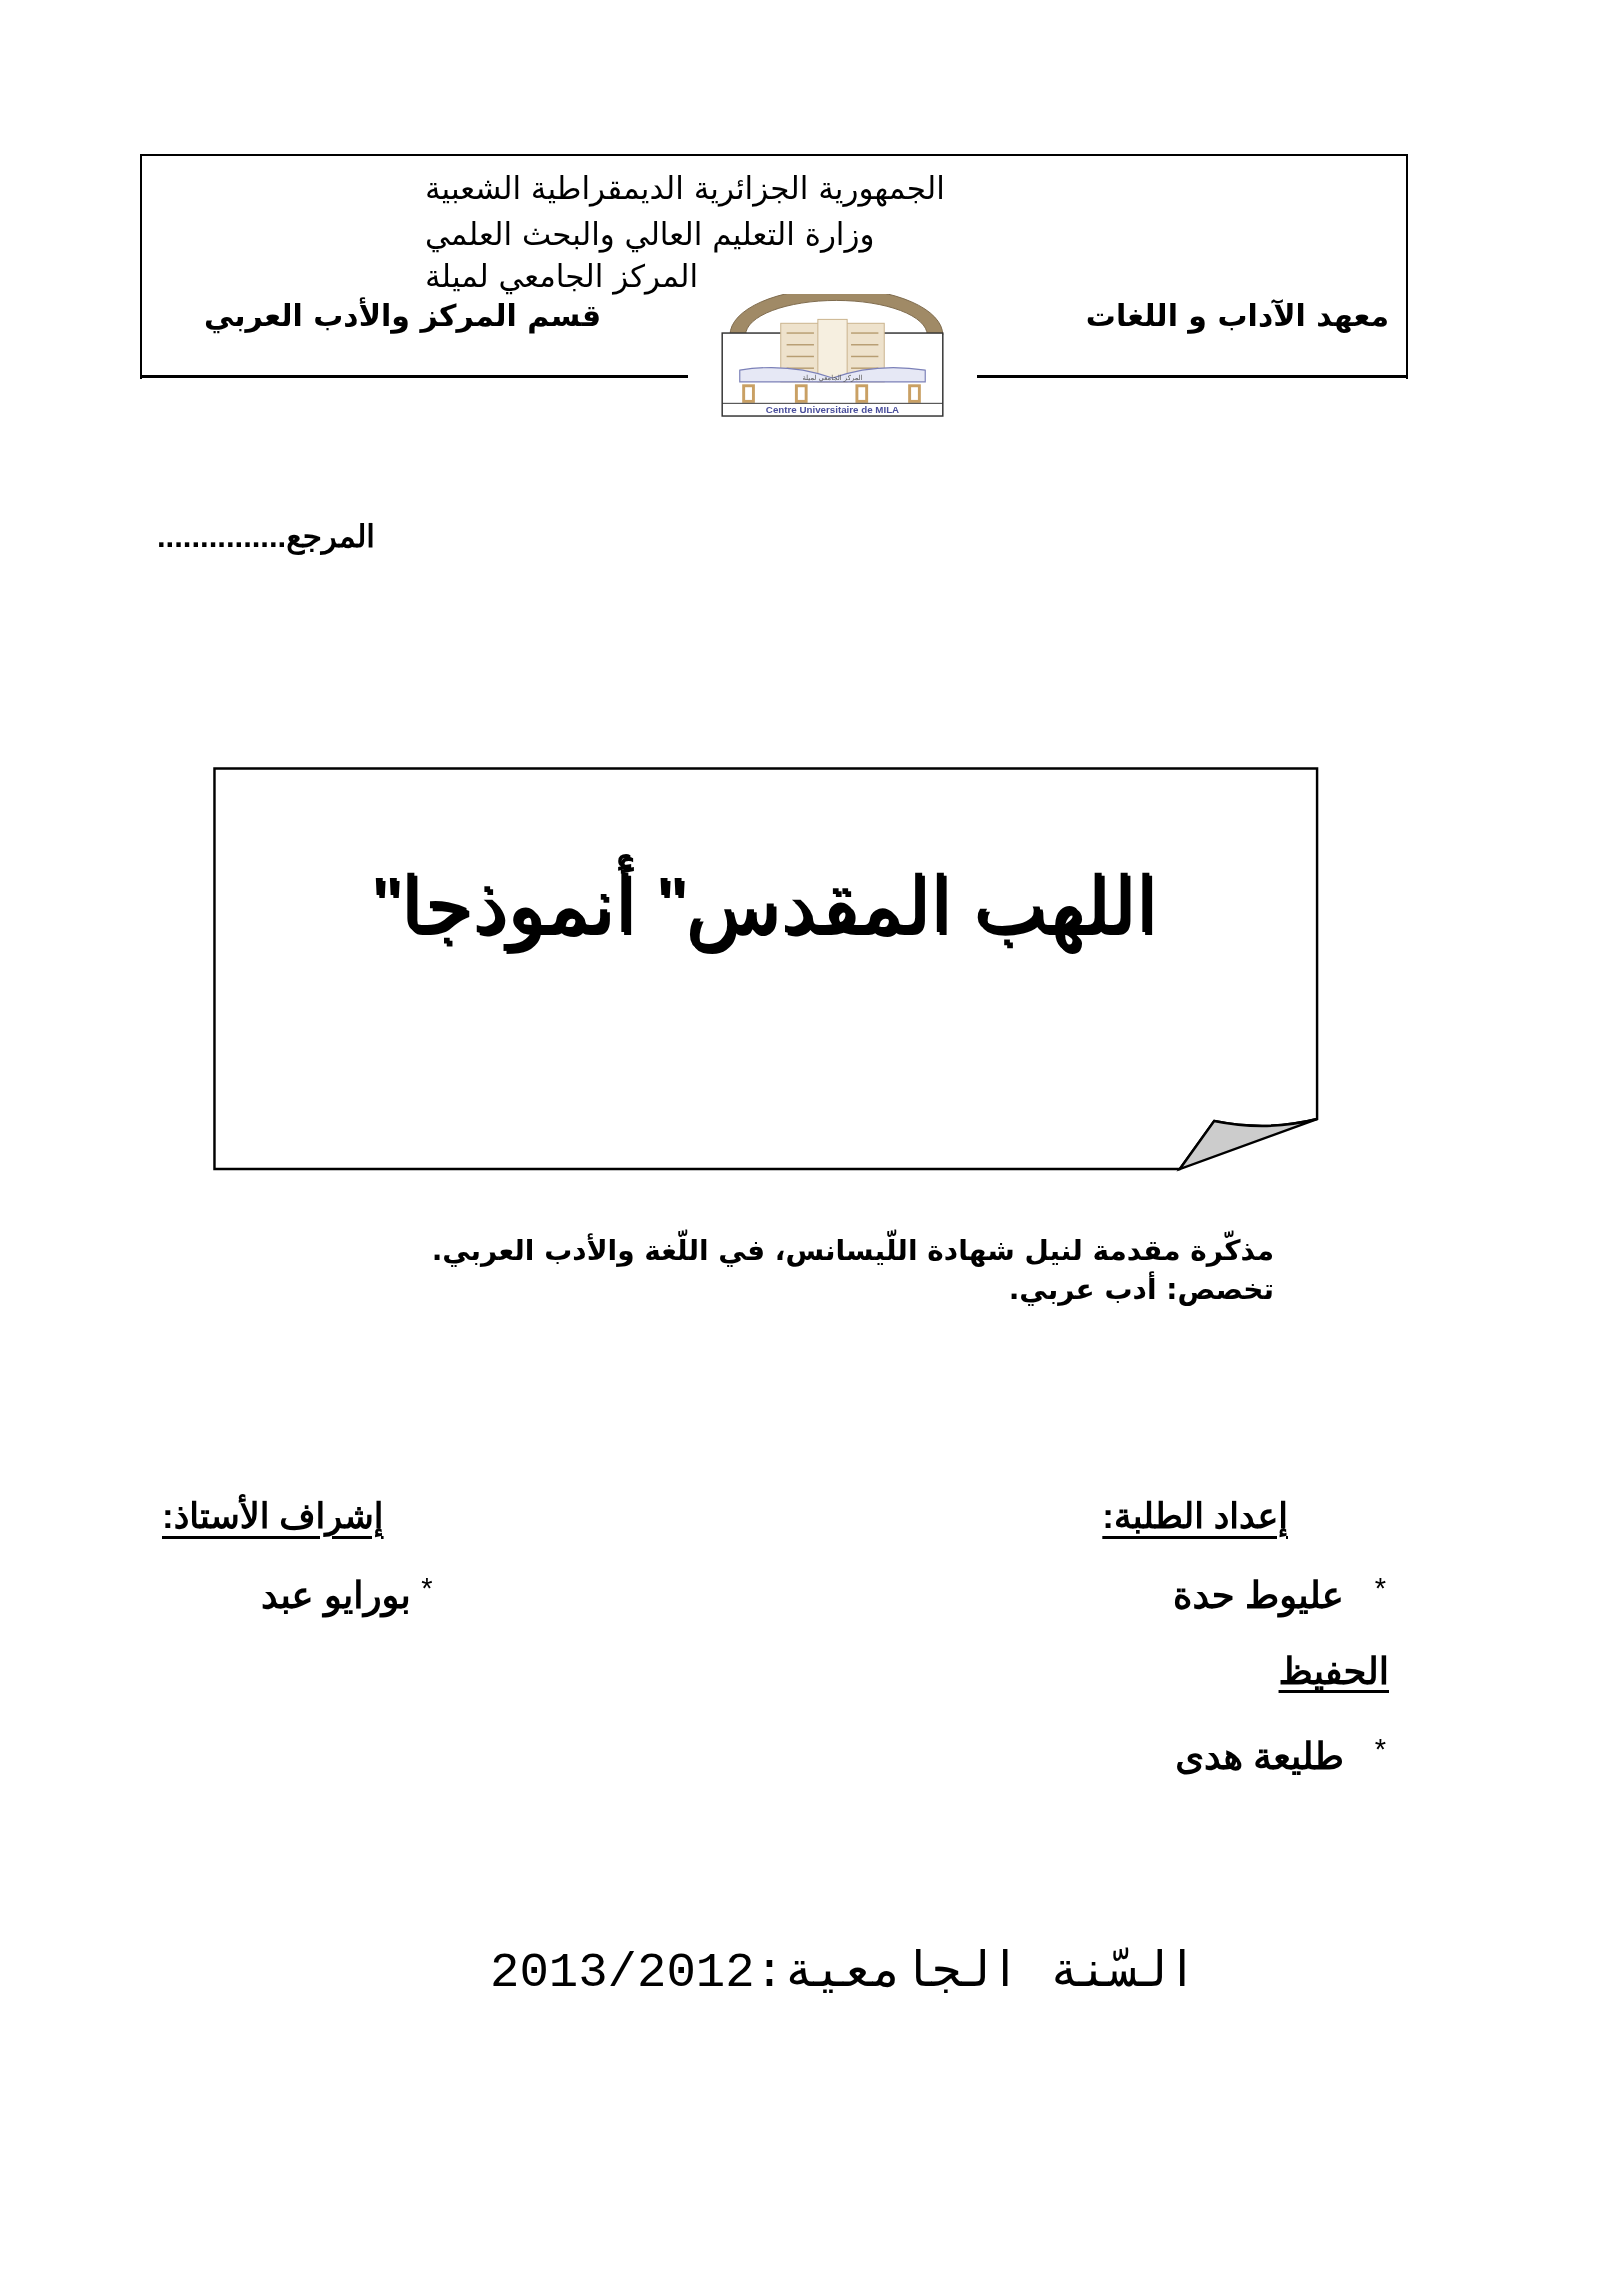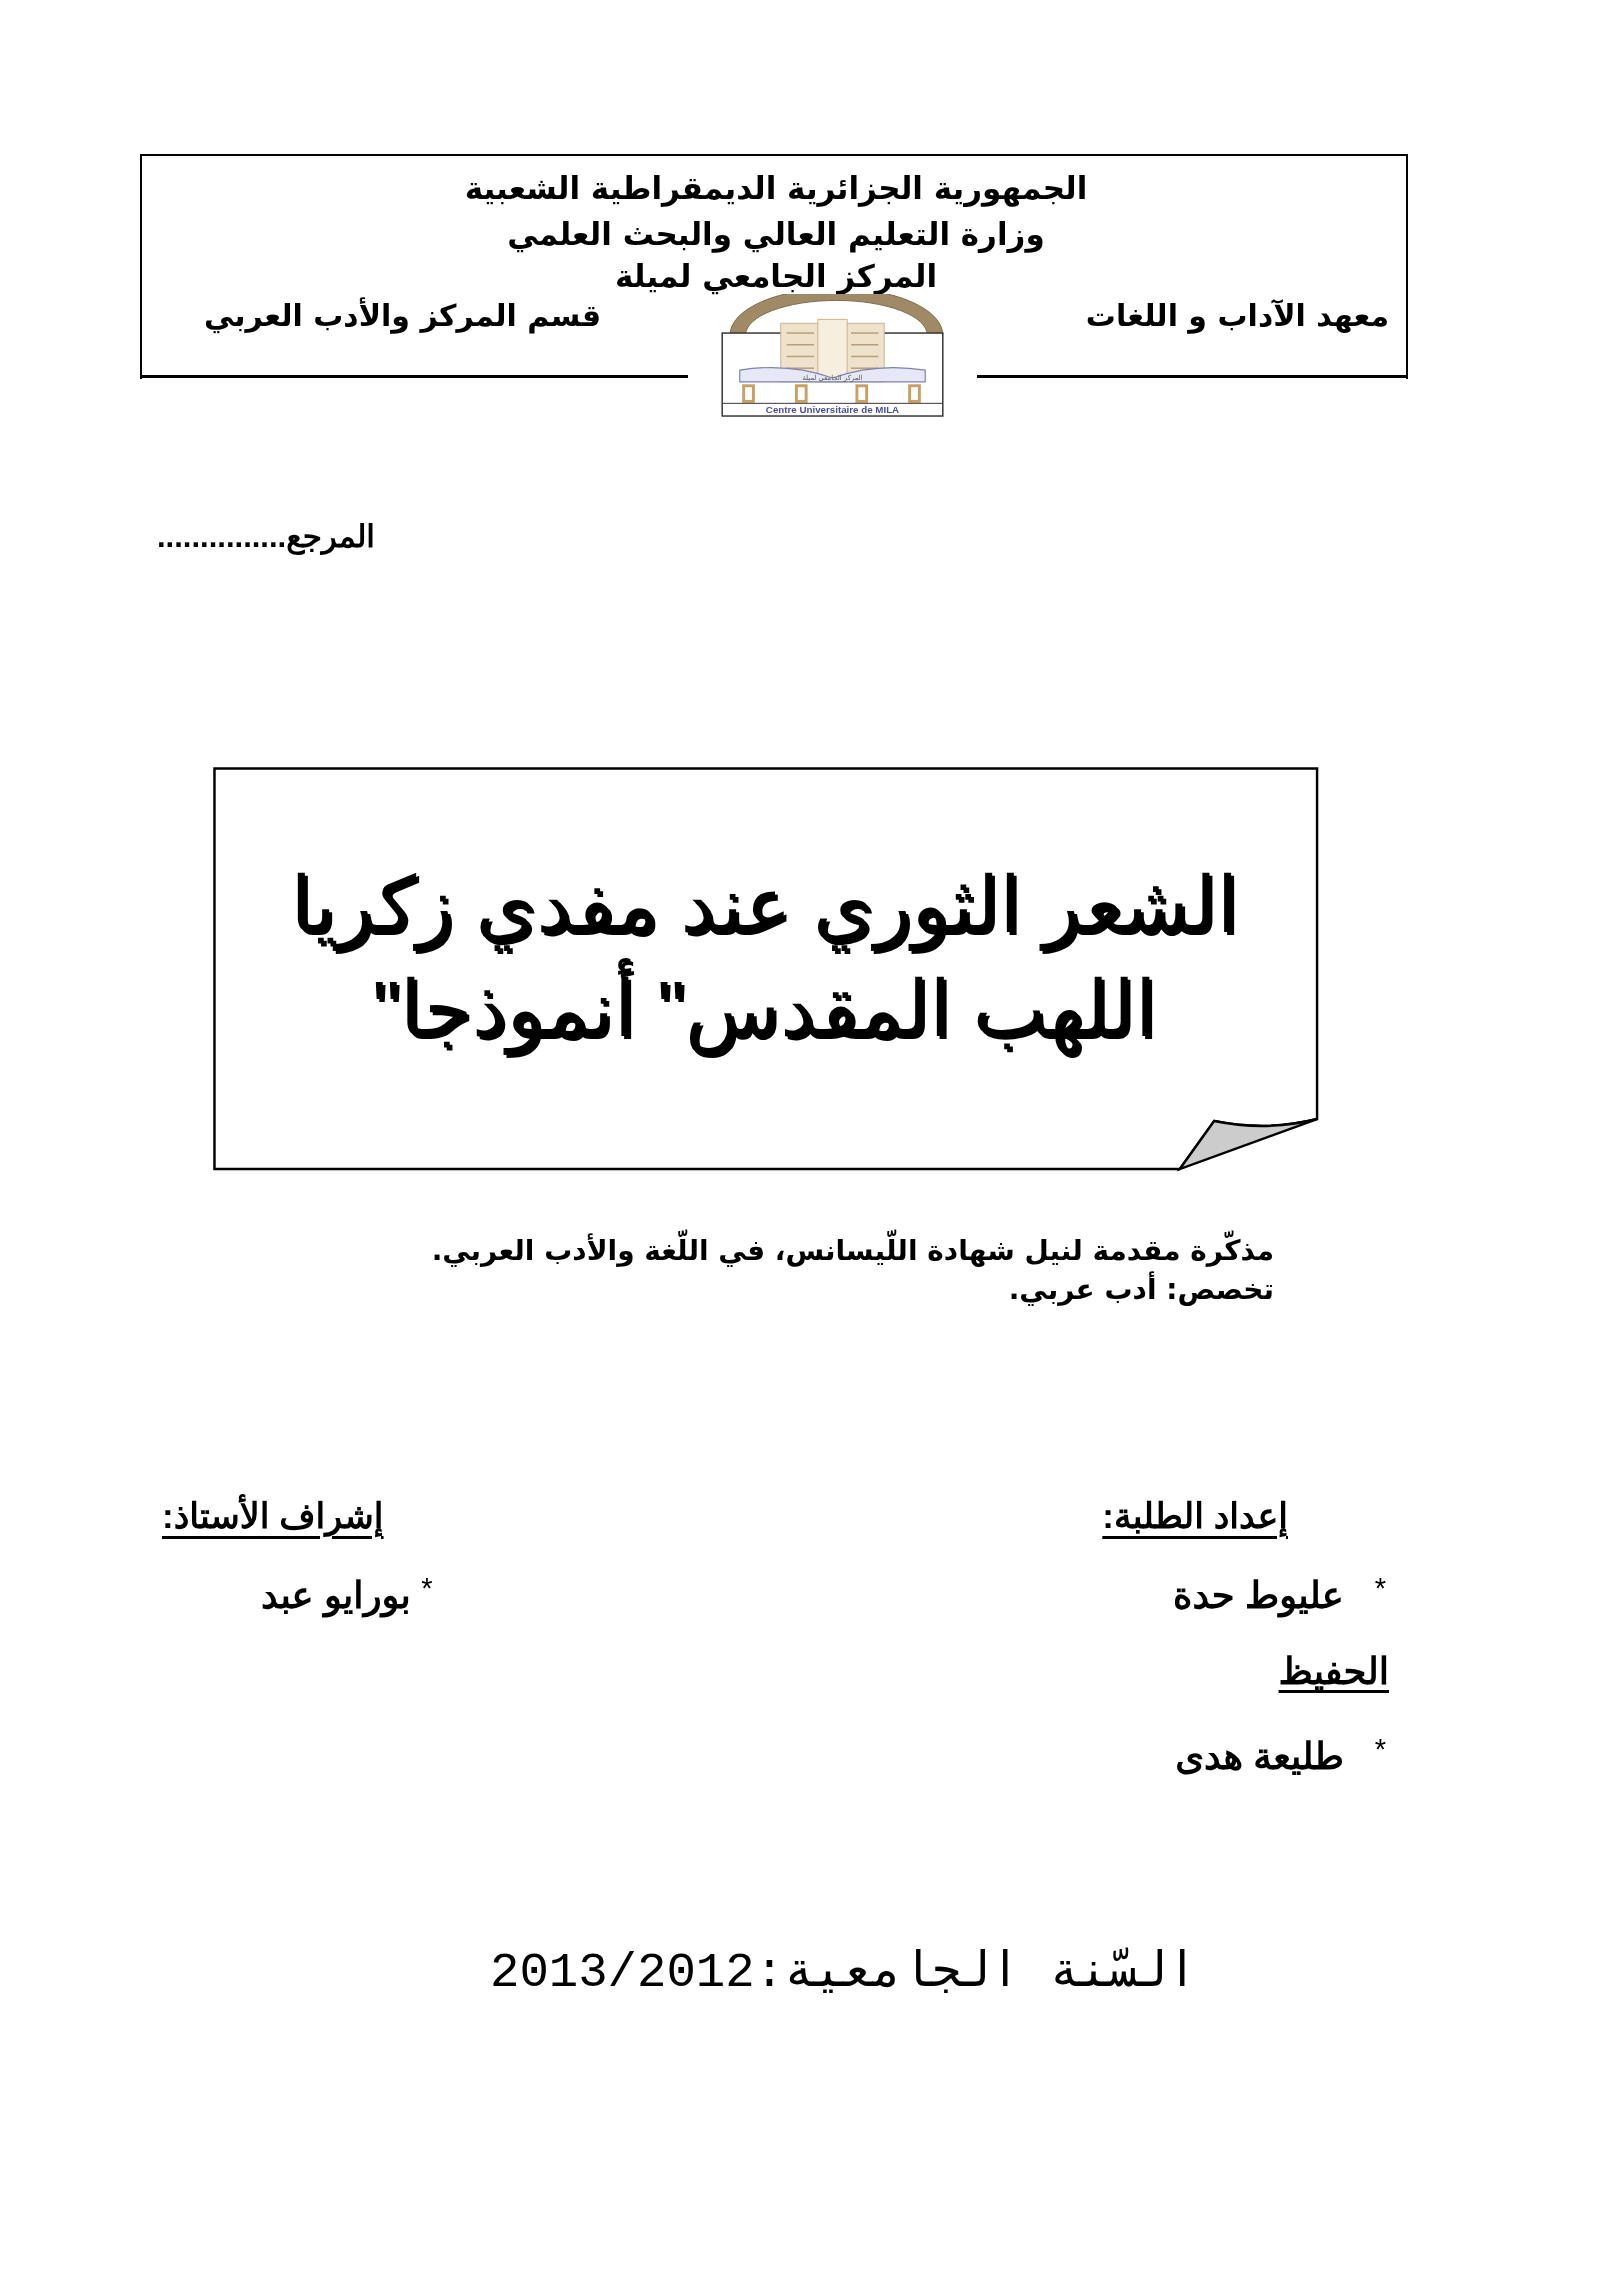--- a/index.html
+++ b/index.html
@@ -7,21 +7,21 @@
            font-family: "DejaVu Sans", sans-serif; color: #000; }
     .abs { position: absolute; }
     .rtl { direction: rtl; unicode-bidi: embed; white-space: nowrap; }
 
     
     #header-frame { left: 140px; top: 154px; width: 1264px; height: 223px;
                     border-top: 2.9px solid #000; border-left: 2px solid #000; border-right: 2px solid #000; }
     #header-bottom-left { left: 140px; top: 375px; width: 548px; height: 2.9px; background: #000; }
     #header-bottom-right { left: 977px; top: 375px; width: 429px; height: 2.9px; background: #000; }
 
-    .hdr-line { left: 425px; width: 702px; text-align: center; font-weight: bold; font-size: 31px; line-height: 39px; }
+    .hdr-line { left: 425px; width: 702px; text-align: left; font-weight: normal; font-size: 31px; line-height: 39px; }
     .hdr-side { font-weight: bold; font-size: 30px; line-height: 39px; top: 296px; }
 
     
     #logo { left: 720px; top: 294px; width: 225px; height: 123px; }
 
     
     #reference { left: 157px; top: 515px; width: 314px; text-align: left;
                  font-family: "Liberation Sans", sans-serif; font-weight: bold; font-size: 31px; line-height: 43px; }
 
     
@@ -92,21 +92,20 @@
   <span>...............</span><span class="rtl">المرجع</span>
 </div>
 
 <div id="title-box" class="abs">
   <svg width="1108" height="406" viewBox="0 0 1130 414">
     <path d="M1.5,1.5 L1126,1.5 L1126,359 Q1075,372 1021,361 L986,410 L1.5,410 Z" fill="#ffffff" stroke="#000" stroke-width="2.5"></path>
     <path d="M986,410 L1021,361 Q1075,372 1126,359 Z" fill="#cccccc" stroke="#000" stroke-width="2.5"></path>
   </svg>
 </div>
 <div id="title-text" class="abs rtl">
-  <div>الشعر الثوري عند مفدي زكريا</div>
   <div>اللهب المقدس" أنموذجا"</div>
 </div>
 
 <div class="abs desc rtl" style="top:1231px;">مذكّرة مقدمة لنيل شهادة اللّيسانس، في اللّغة والأدب العربي.</div>
 <div class="abs desc rtl" style="top:1270px;">تخصص: أدب عربي.</div>
 
 <div class="abs label rtl" style="right:333px; top:1492px;">إعداد الطلبة:</div>
 <div class="abs name rtl" style="right:235px; top:1564px;">
   <span class="ast">*</span>&nbsp;&nbsp;&nbsp;<span>عليوط حدة</span>
 </div>

